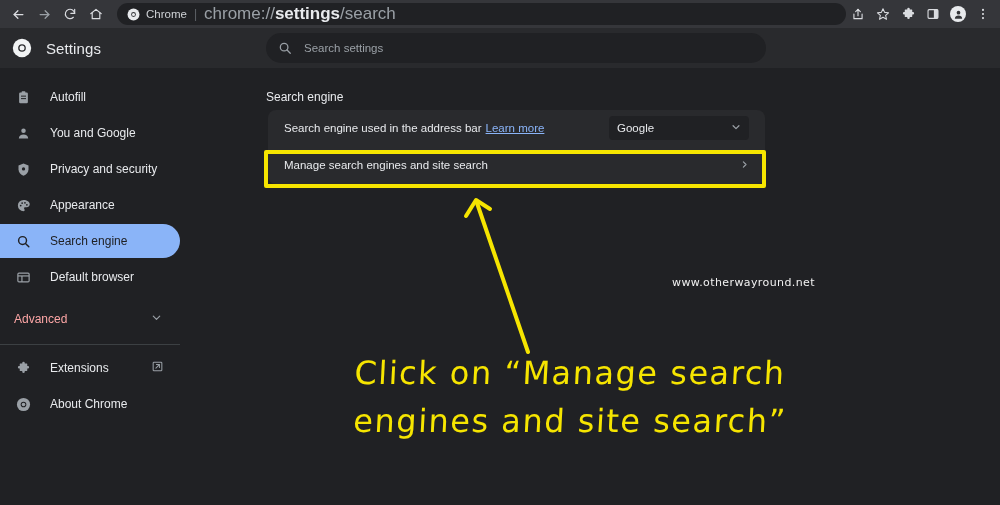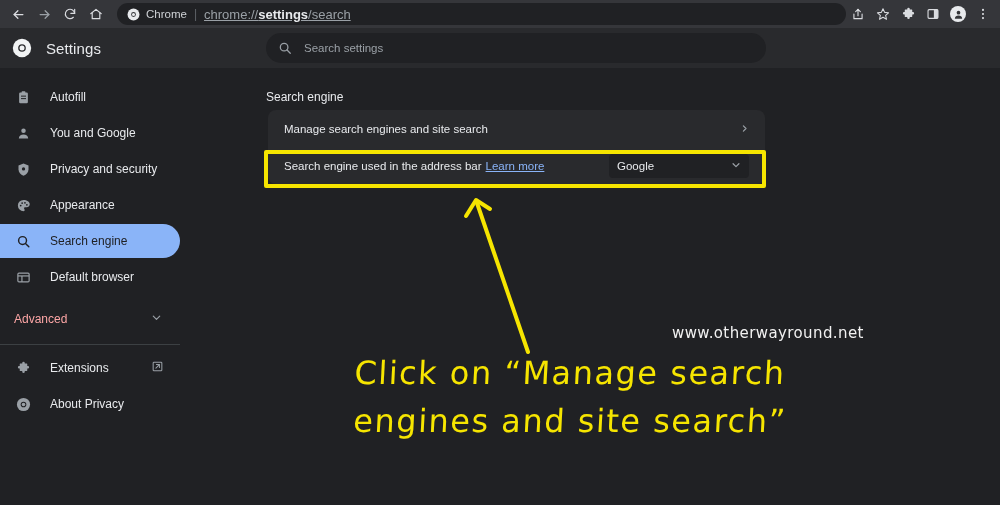--- a/index.html
+++ b/index.html
@@ -28,21 +28,21 @@
     height:22px; width:770px;
     background:#202124;
     border-radius:11px;
     display:flex; align-items:center;
     padding:0 10px;
     font-size:11.5px;
   }
   .omni-chrome-icon { width:13px; height:13px; margin-right:6px; flex:none; }
   .omni-label { color:#cfd2d6; font-size:11.5px; }
   .omni-sep { color:#5f6368; margin:0 7px; font-size:12px; }
-  .omni-url { color:#9aa0a6; font-size:13px; white-space:nowrap;text-decoration:underline; }
+  .omni-url { color:#9aa0a6; font-size:17px; white-space:nowrap; }
   .omni-url b { color:#e8eaed; font-weight:700; }
   .tb-right { margin-left:auto; display:flex; align-items:center; gap:1px; padding-right:5px; }
   .tb-icon { width:24px; height:24px; display:flex; align-items:center; justify-content:center; }
   .tb-icon svg { display:block; }
   .avatar-circle {
     width:16px; height:16px; border-radius:50%; background:#e8eaed;
     display:flex; align-items:center; justify-content:center;
   }
 
   
@@ -150,23 +150,22 @@
     width:600px;
     transform:skewX(-3deg);
   }
   .annot-line1 { left:270px; top:352px; }
   .annot-line2 { left:270px; top:400px; }
   .watermark {
     position:absolute;
     left:672px; top:276px;
     color:#f1f1f1;
     font-family:"DejaVu Sans", sans-serif;
-    font-size:15px;
+    font-size:11px;
     letter-spacing:.4px;
-    margin-top:48px;
   }
 </style>
 </head>
 <body>
 
 <div class="toolbar">
   <div class="nav-btns">
     <div class="nav-btn">
       <span>
         <svg width="15" height="15" viewBox="0 0 24 24" fill="none" stroke="#dadce0" stroke-width="2" stroke-linecap="round" stroke-linejoin="round">
@@ -386,51 +385,51 @@
   </div>
 
   <div class="nav-item">
     <span class="ico">
       <svg width="15" height="15" viewBox="0 0 24 24">
           <circle cx="12" cy="12" r="10.5" fill="#9aa0a6"></circle>
           <circle cx="12" cy="12" r="4.5" fill="#202124"></circle>
           <circle cx="12" cy="12" r="2.9" fill="#9aa0a6"></circle>
         </svg>
     </span>
-    <span class="lbl">About Privacy</span>
+    <span class="lbl">About Chrome</span>
   </div>
 </div>
 
 <div class="content">
 
   <div class="section-title">Search engine</div>
 
   <div class="card">
-
-    <div class="row second">
-      <span>Manage search engines and site search</span>
-      <span class="arrow-r">
-        <svg width="9" height="9" viewBox="0 0 24 24" fill="none" stroke="#9aa0a6" stroke-width="3.2" stroke-linecap="round" stroke-linejoin="round">
-            <polyline points="9 5 16 12 9 19"></polyline>
-          </svg>
-      </span>
-    </div>
 
     <div class="row">
       <span>Search engine used in the address bar</span>
       <a class="learn" href="#">Learn more</a>
       <div class="select-pill">
         <span>Google</span>
         <span class="chevd">
           <svg width="10" height="10" viewBox="0 0 24 24" fill="none" stroke="#9aa0a6" stroke-width="3" stroke-linecap="round" stroke-linejoin="round">
               <polyline points="5 9 12 16 19 9"></polyline>
             </svg>
         </span>
       </div>
     </div>
+
+    <div class="row second">
+      <span>Manage search engines and site search</span>
+      <span class="arrow-r">
+        <svg width="9" height="9" viewBox="0 0 24 24" fill="none" stroke="#9aa0a6" stroke-width="3.2" stroke-linecap="round" stroke-linejoin="round">
+            <polyline points="9 5 16 12 9 19"></polyline>
+          </svg>
+      </span>
+    </div>
   </div>
 
   <div class="highlight-box"></div>
 </div>
 
 <div class="annot-layer">
   <svg width="1000" height="505" style="position:absolute;inset:0;">
     <line x1="528" y1="352" x2="477" y2="203" stroke="#f6e500" stroke-width="4" stroke-linecap="round"></line>
     <polyline points="466,216 476,200 490,209" fill="none" stroke="#f6e500" stroke-width="4" stroke-linecap="round" stroke-linejoin="round"></polyline>
   </svg>

